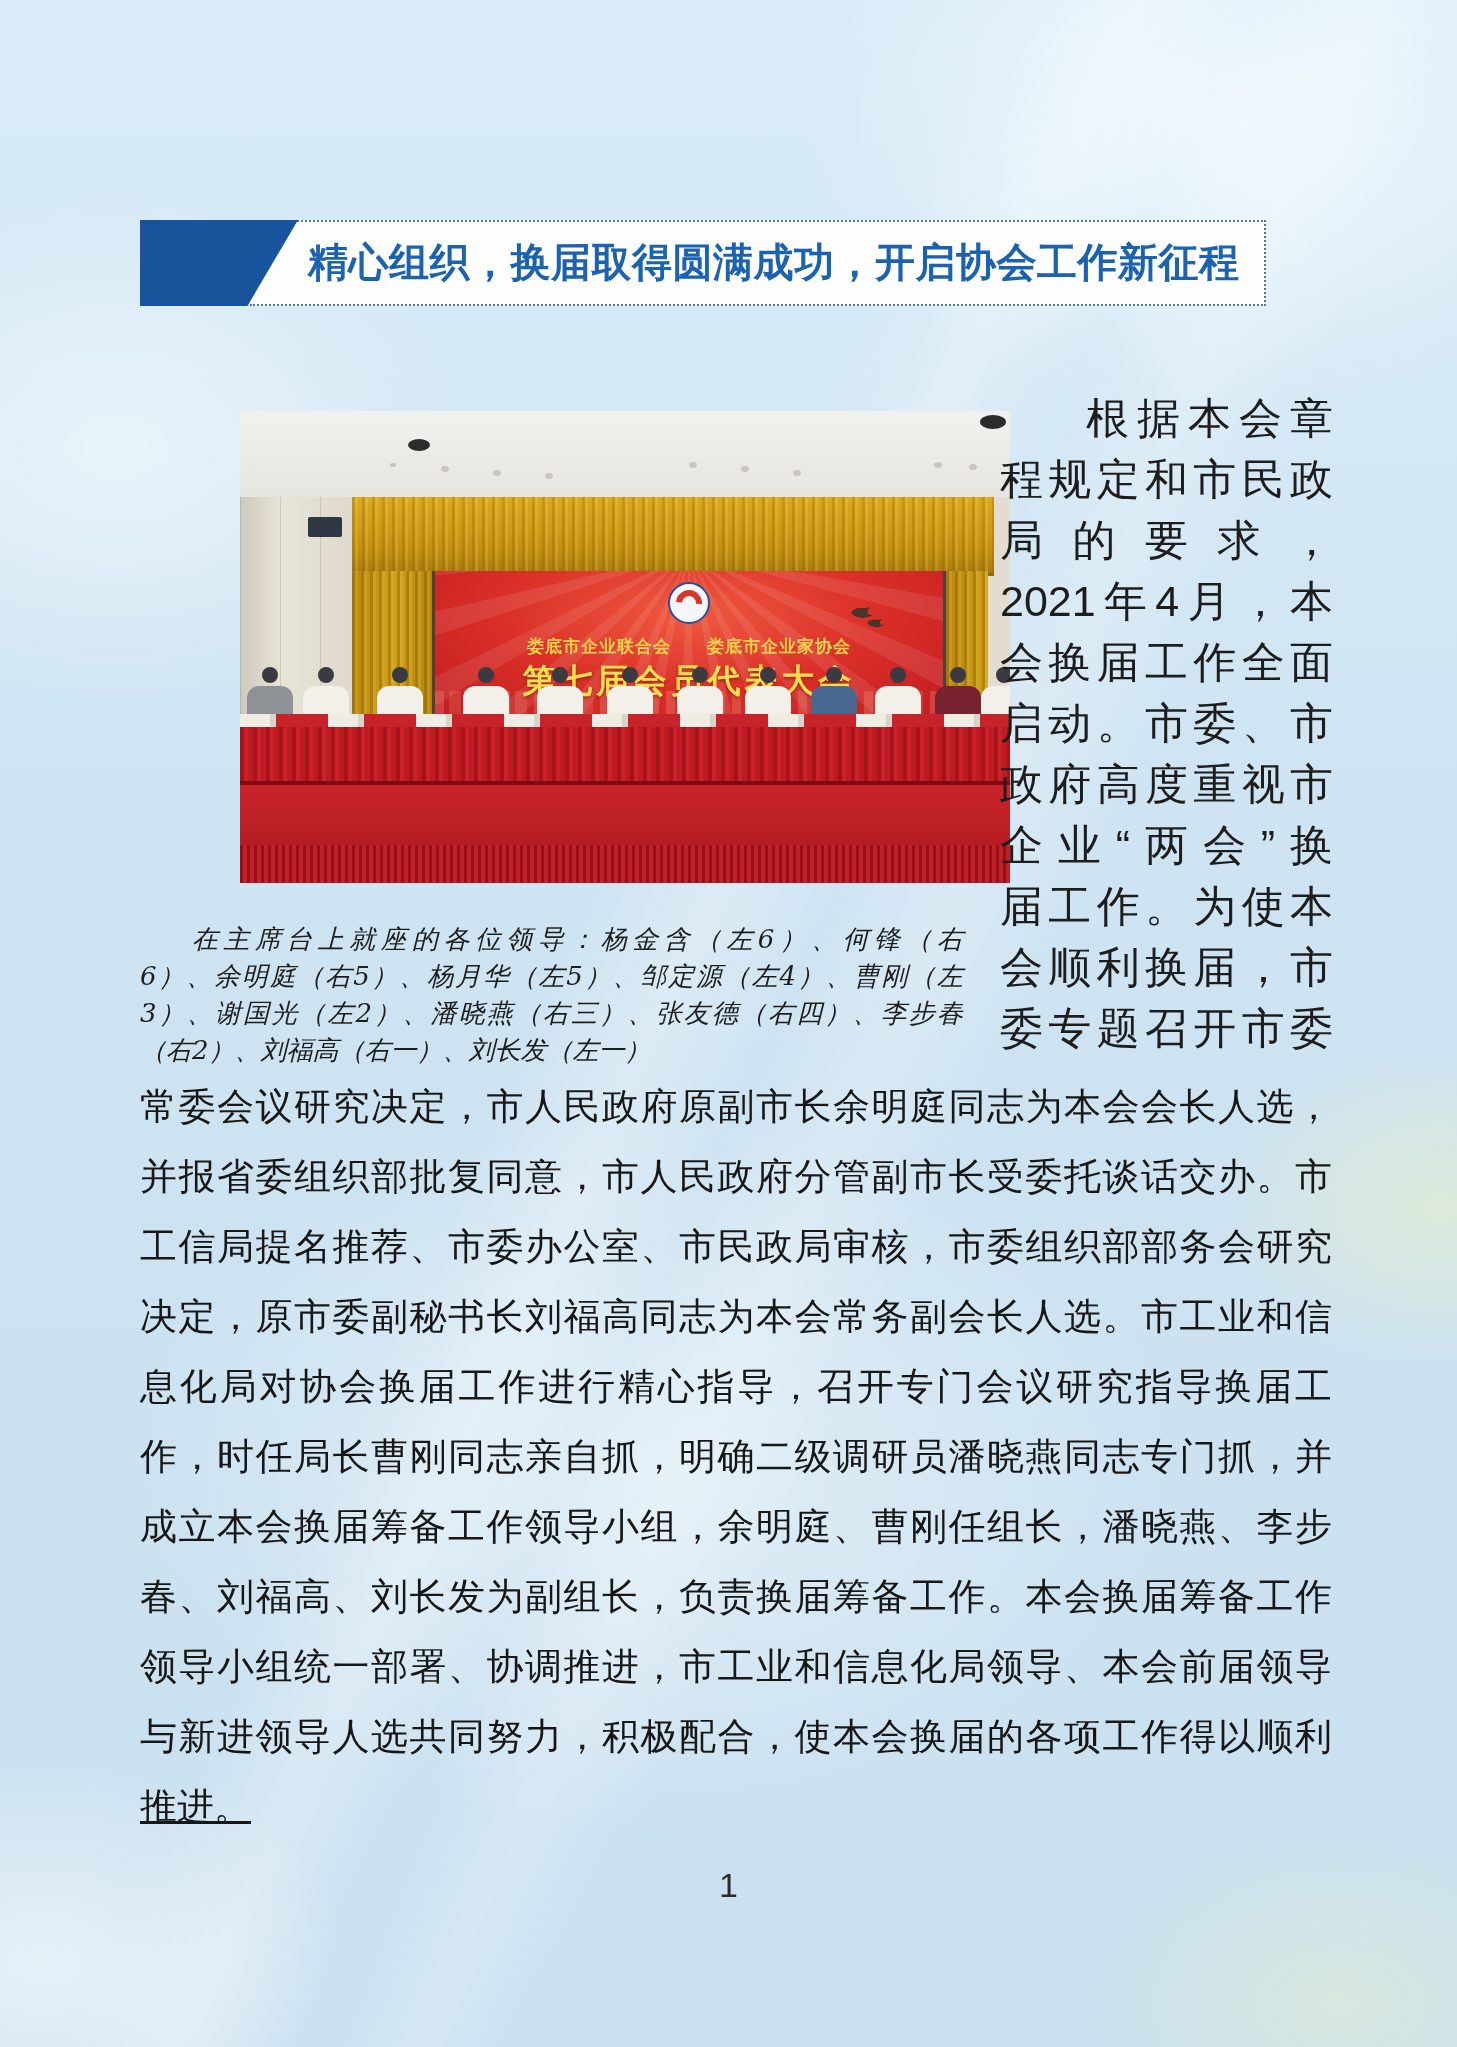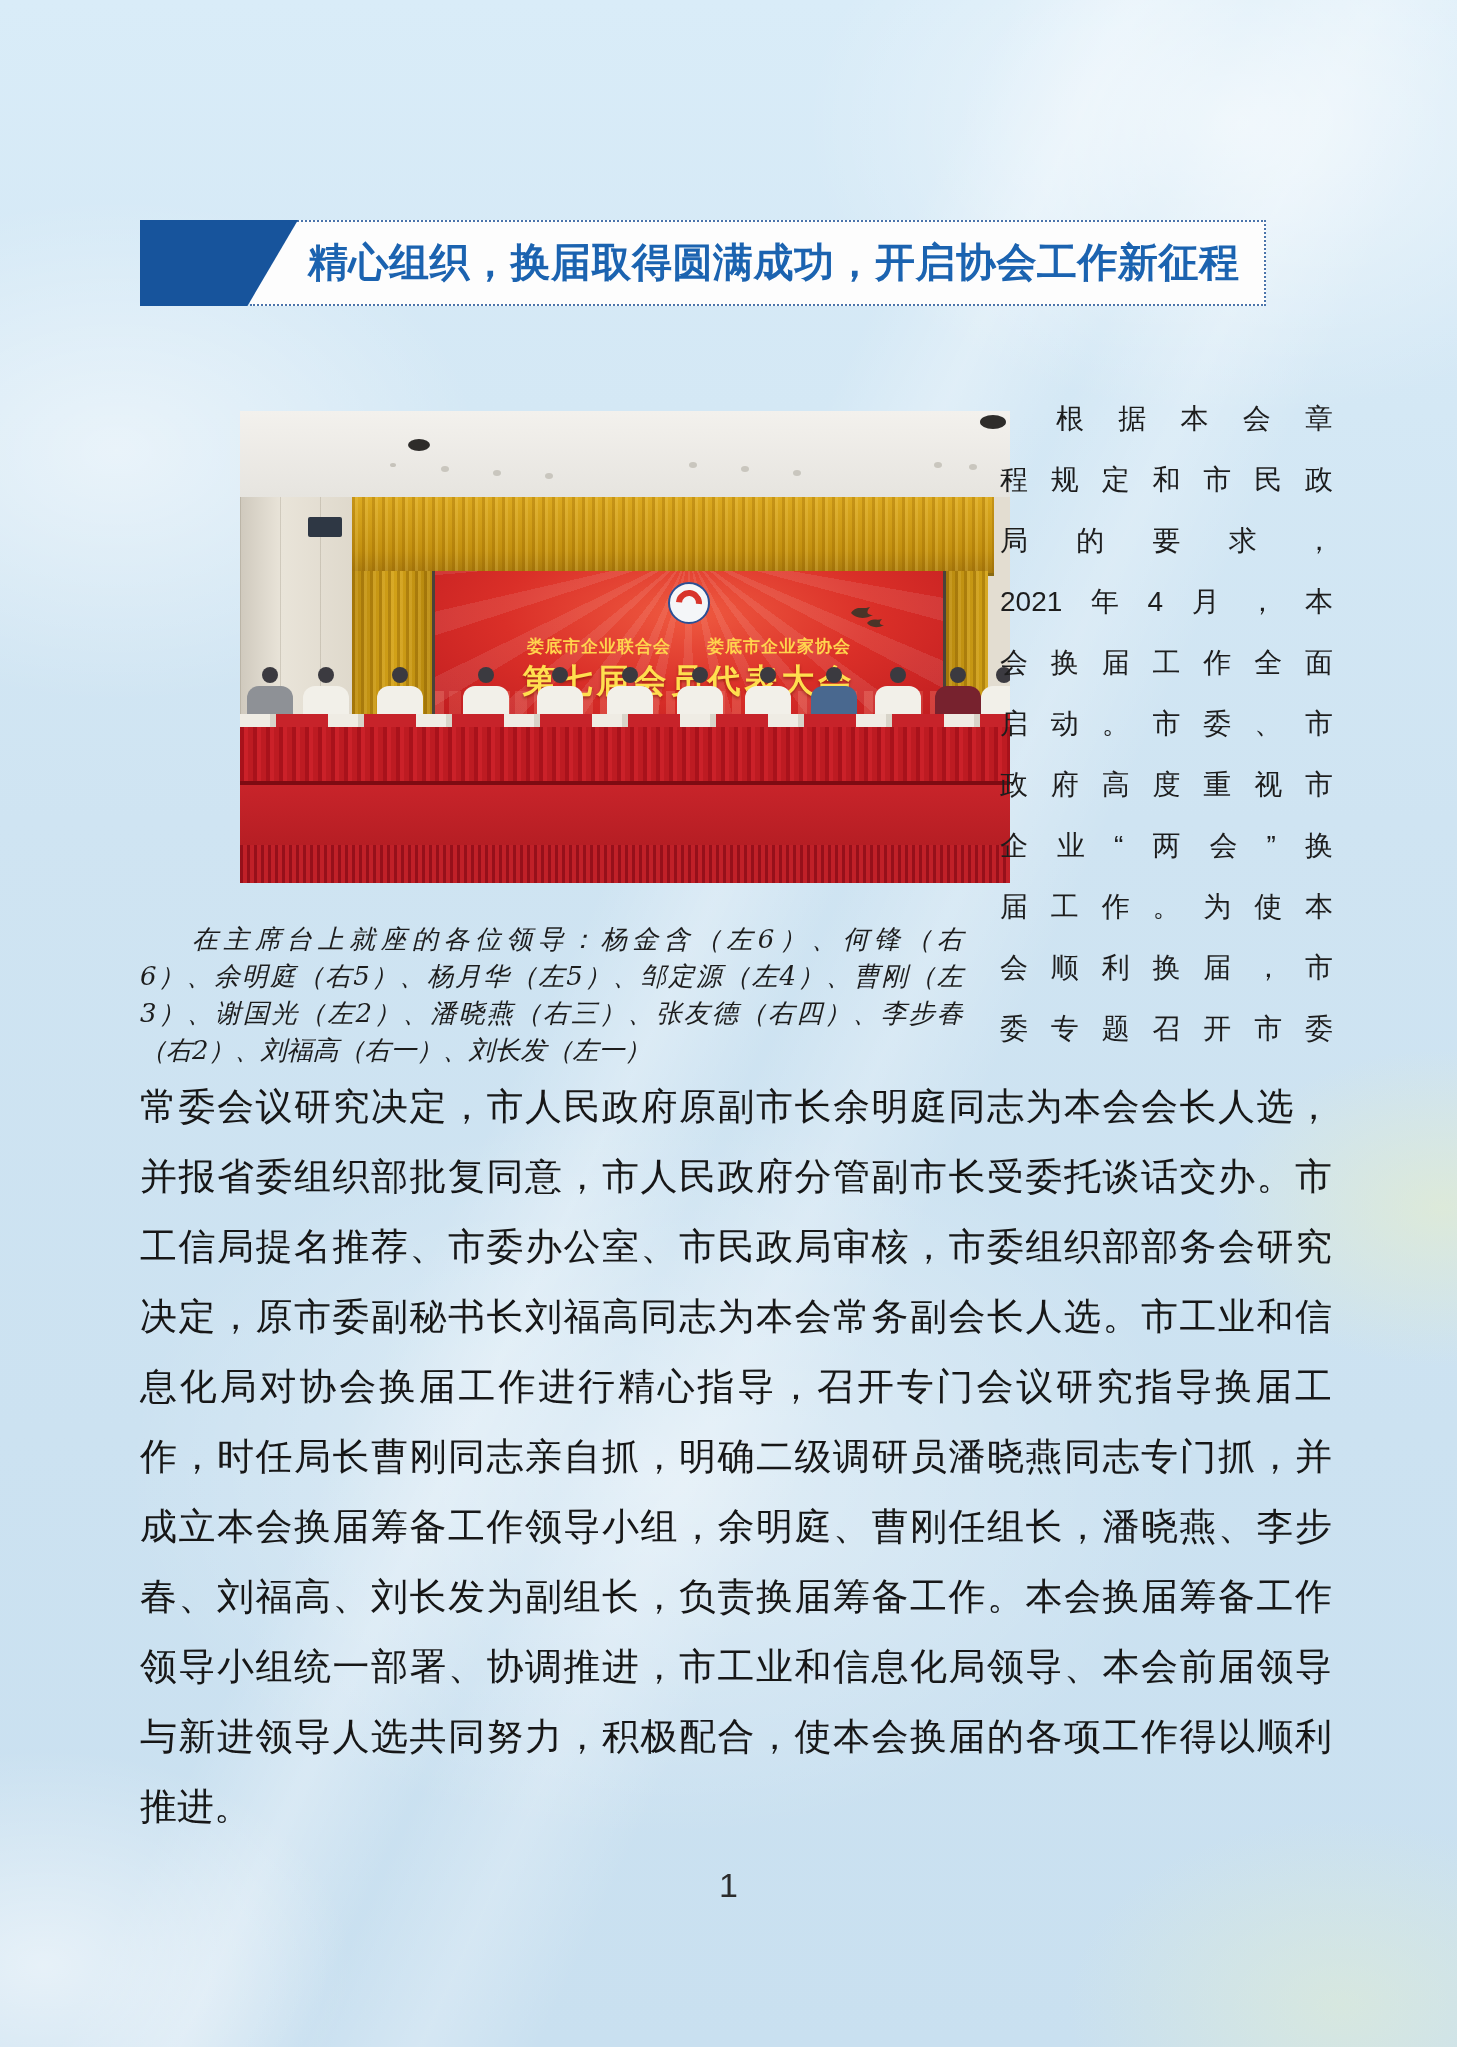--- a/index.html
+++ b/index.html
@@ -105,28 +105,28 @@
 
   
   .caption{position:absolute;left:140px;top:921px;width:823px;
     font-family:"DejaVu Serif","Liberation Serif",serif;font-style:italic;
     font-size:26px;color:#1d1d1d;}
   .cap-line{line-height:37px;text-align:justify;text-align-last:justify;text-justify:inter-character;}
   .cap-line.first{text-indent:2em;}
   .cap-line.last{text-align-last:left;font-style:italic;}
 
   
-  .intro{position:absolute;left:1000px;top:388px;width:333px;font-size:28px;color:#1d1d1d;}
+  .intro{position:absolute;left:1000px;top:388px;width:333px;font-size:43px;color:#1d1d1d;}
   .intro-line{line-height:61px;text-align:justify;text-align-last:justify;text-justify:inter-character;white-space:nowrap0;}
   .intro-line.first{text-indent:2em;}
 
   
   .body-text{position:absolute;left:140px;top:1072px;width:1192px;font-size:37px;color:#171717;}
   .body-line{line-height:70px;text-align:justify;text-align-last:justify;text-justify:inter-character;}
-  .body-line.last{text-align-last:left;}
+  .body-line.last{text-align-last:left;text-decoration:underline;}
 
   
   .page-number{position:absolute;left:0;top:1866px;width:100%;text-align:center;
     font-size:34px;color:#2b2b2b;}
 </style>
 </head>
 <body>
 
 <div class="page">
 

